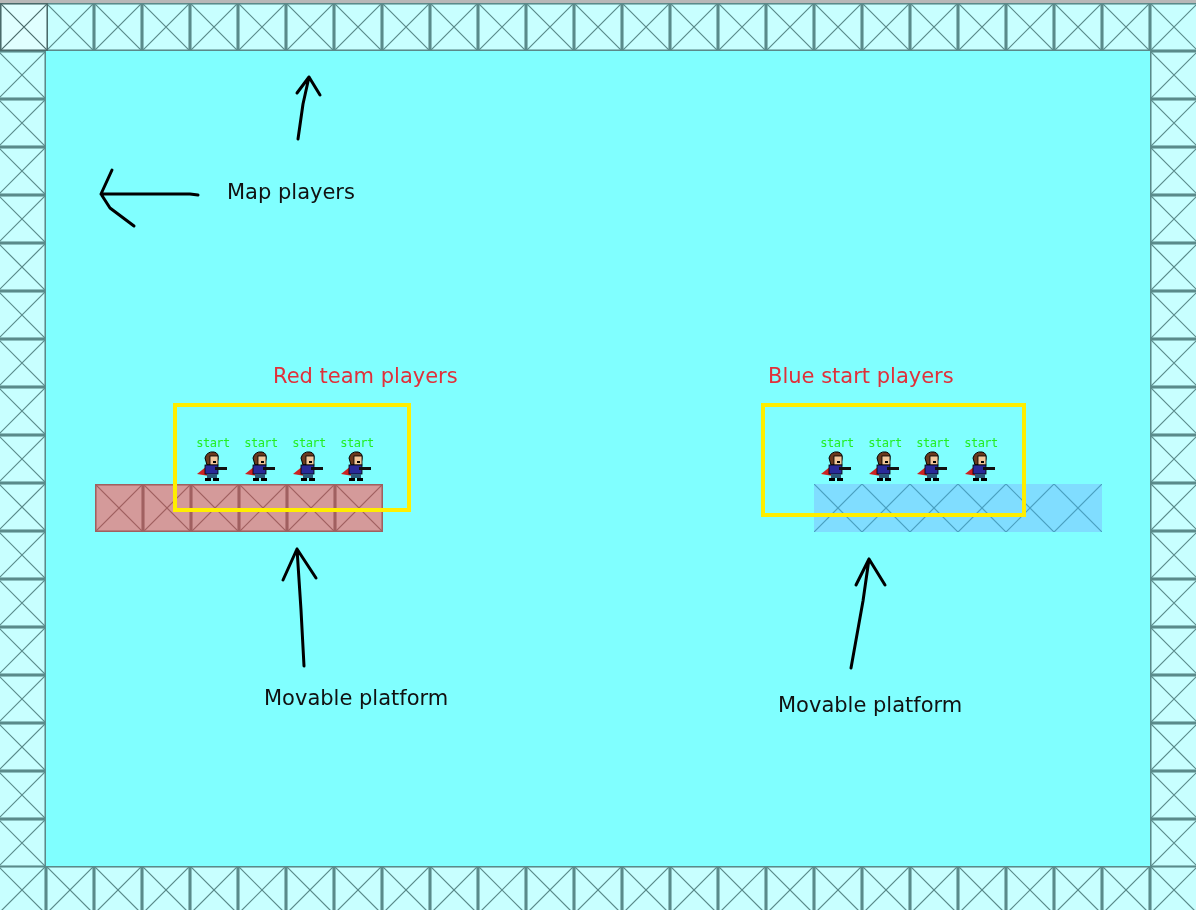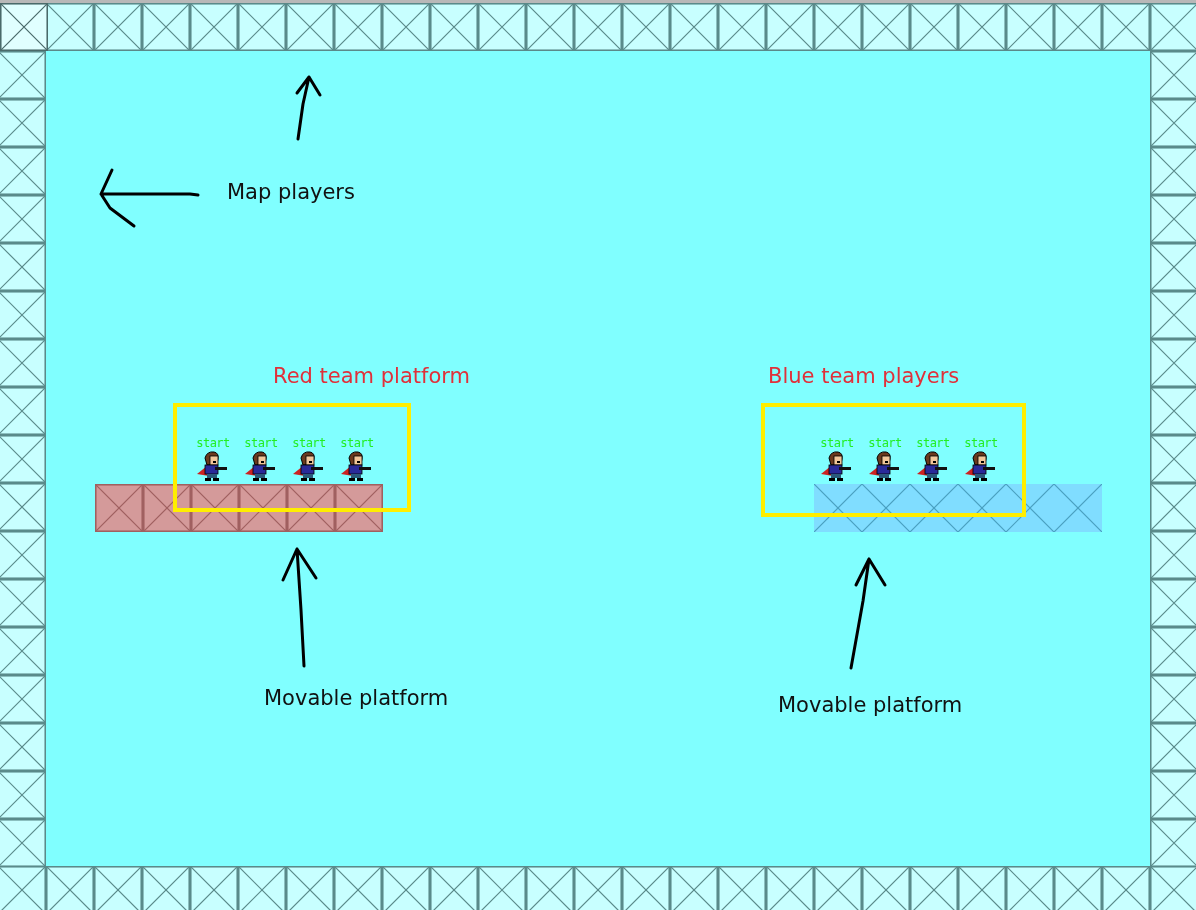--- a/index.html
+++ b/index.html
@@ -822,22 +822,22 @@
     <rect x="10" y="28" width="6" height="3" fill="#000"></rect>
     <rect x="18" y="28" width="6" height="3" fill="#000"></rect>
   </svg></div>
       </div>
     </div>
 
   <div class="sel-box" style="left:173px;top:403px;width:238px;height:109px;"></div>
   <div class="sel-box" style="left:761px;top:403px;width:265px;height:114px;"></div>
 
   <div class="label black" style="left:227px;top:180px;">Map players</div>
-  <div class="label red" style="left:273px;top:364px;">Red team platform</div>
-  <div class="label red" style="left:768px;top:364px;">Blue team players</div>
+  <div class="label red" style="left:273px;top:364px;">Red team players</div>
+  <div class="label red" style="left:768px;top:364px;">Blue start players</div>
   <div class="label black" style="left:264px;top:686px;">Movable platform</div>
   <div class="label black" style="left:778px;top:693px;">Movable platform</div>
 
   <svg class="arrow" width="1196" height="910">
     <g fill="none" stroke="#000" stroke-width="3" stroke-linecap="round" stroke-linejoin="round">
       <path d="M298 139 L303 104 L309 77 M297 93 L309 77 L320 95"></path>
       <path d="M198 195 L190 194 L101 194 M112 170 L101 194 L110 208 L134 226"></path>
       <path d="M304 666 L301 610 L297 549 M283 580 L297 549 L316 578"></path>
       <path d="M851 668 L863 601 L869 559 M856 585 L869 559 L885 585"></path>
     </g>

